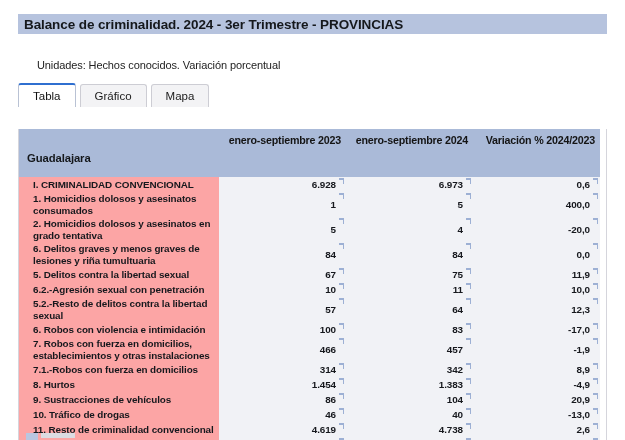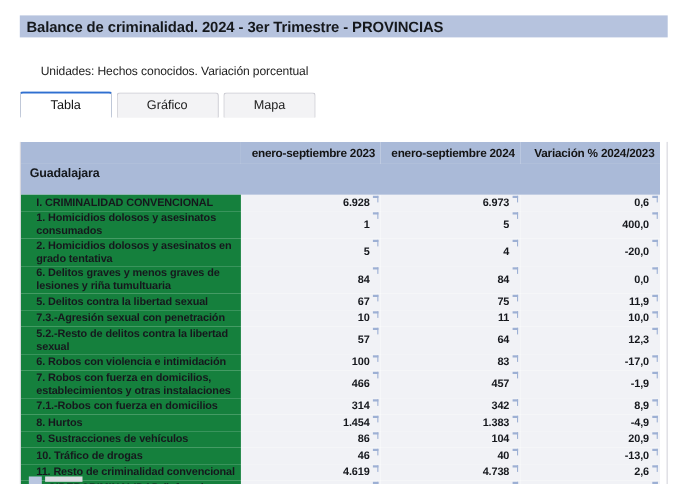--- a/index.html
+++ b/index.html
@@ -73,21 +73,21 @@
     top: 83px;
     height: 24px;
     display: flex;
     align-items: flex-end;
     gap: 4px;
     z-index: 5;
   }
   .tab {
     box-sizing: border-box;
     height: 23px;
-    padding: 0 27px;
+    padding: 0 14px;
     display: flex;
     align-items: center;
     justify-content: center;
     font-size: 11.5px;
     color: #1a1a1a;
     background: #f3f3f5;
     border: 1px solid #cdcdd4;
     border-bottom: none;
     border-radius: 3px 3px 0 0;
     cursor: pointer;
@@ -163,21 +163,21 @@
     font-size: 9.9px;
     font-weight: bold;
     color: #16181d;
     padding: 1px 5px 1px 5px;
     border: none;
     vertical-align: middle;
     line-height: 11.5px;
     letter-spacing: -0.1px;
   }
   td.lbl {
-    background: #15803d;
+    background: #fca5a5;
     text-align: left;
     padding-left: 14px;
     padding-right: 0;
   }
   td.num {
     background: #f1f2f6;
     text-align: right;
     position: relative;
     padding-right: 10px;
   }
@@ -304,21 +304,21 @@
             <td class="num">84<span class="marker"></span></td>
             <td class="num">0,0<span class="marker"></span></td>
           </tr>
           <tr class="table-row one-line">
             <td class="lbl">5. Delitos contra la libertad sexual</td>
             <td class="num">67<span class="marker"></span></td>
             <td class="num">75<span class="marker"></span></td>
             <td class="num">11,9<span class="marker"></span></td>
           </tr>
           <tr class="table-row one-line">
-            <td class="lbl">7.3.-Agresión sexual con penetración</td>
+            <td class="lbl">6.2.-Agresión sexual con penetración</td>
             <td class="num">10<span class="marker"></span></td>
             <td class="num">11<span class="marker"></span></td>
             <td class="num">10,0<span class="marker"></span></td>
           </tr>
           <tr class="table-row two-line">
             <td class="lbl">5.2.-Resto de delitos contra la libertad sexual</td>
             <td class="num">57<span class="marker"></span></td>
             <td class="num">64<span class="marker"></span></td>
             <td class="num">12,3<span class="marker"></span></td>
           </tr>

